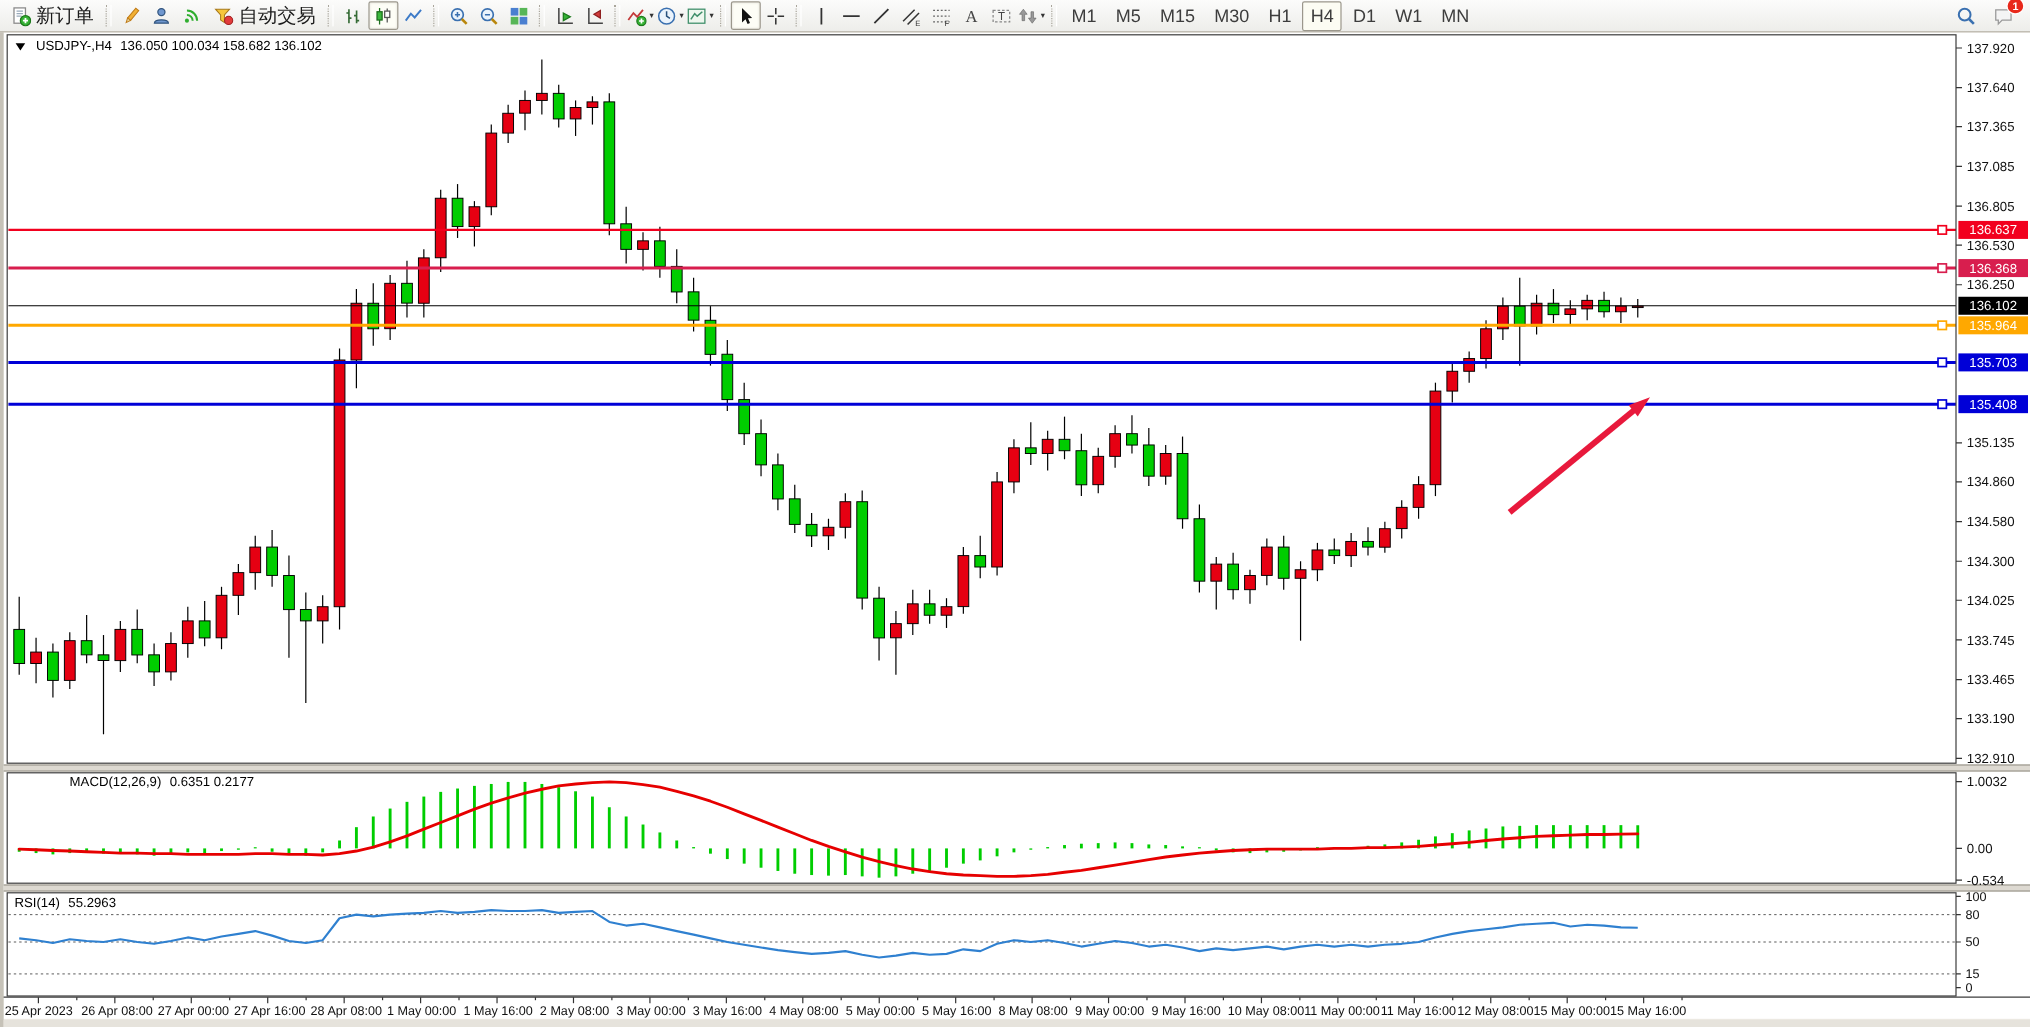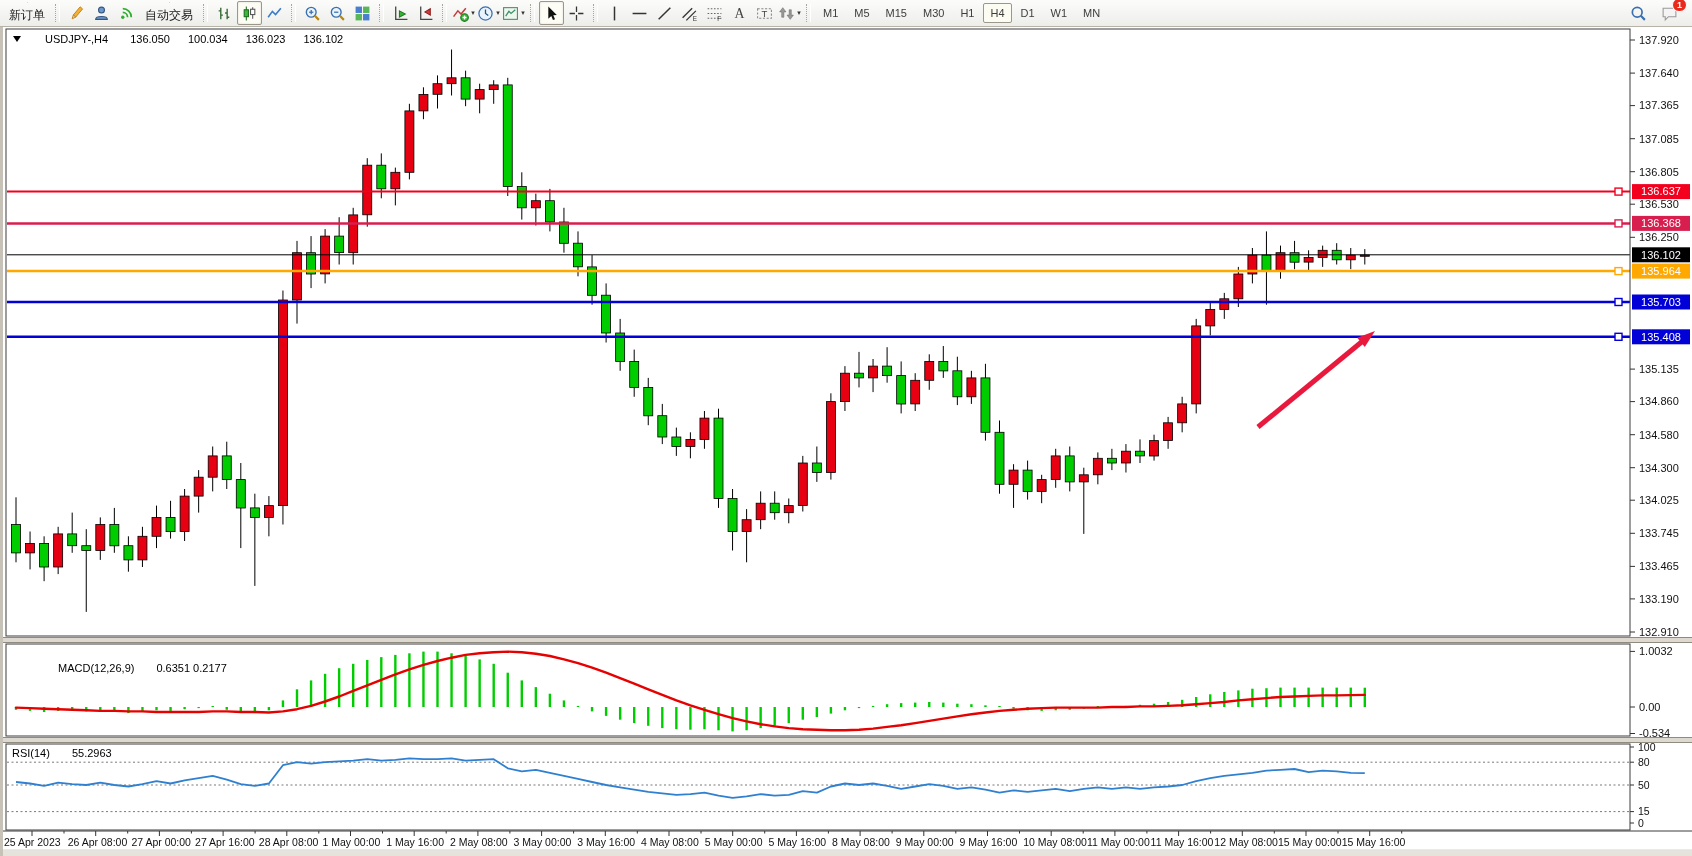--- a/index.html
+++ b/index.html
@@ -6,31 +6,31 @@
   body{width:1692px;height:856px;background:#ece9e2;font-family:"Liberation Sans",sans-serif;overflow:hidden;}
   .app{position:relative;width:1692px;height:856px;}
   
   .toolbar{position:relative;z-index:3;height:26px;background:linear-gradient(#fcfcfb,#ededea);
            border-bottom:1px solid #b7b3a9;display:flex;align-items:center;padding-left:3px;}
   .tb-grip{width:3px;height:18px;margin:0 4px;border-left:1px dotted #a9a59b;border-right:1px solid #fff;}
   .tb-group{display:flex;align-items:center;height:100%;}
   .tb-btn{height:22px;min-width:23px;display:flex;align-items:center;justify-content:center;
           border:1px solid transparent;border-radius:2px;cursor:default;}
   .tb-btn.active{background:#fdfdf6;border-color:#9b978c;box-shadow:inset 0 0 2px #d8d5cc;}
-  .tb-btn.labeled{padding:0 5px;gap:4px;font-size:12px;color:#1a1a1a;white-space:nowrap;flex-direction:column;}
+  .tb-btn.labeled{padding:0 5px;gap:4px;font-size:16px;color:#1a1a1a;white-space:nowrap;}
   .tb-caret{font-size:7px;color:#333;margin-left:2px;}
-  .tf-btn{font-size:11px;color:#3d3d3d;padding:3px 6px;margin:0 1px;border:1px solid transparent;border-radius:2px;text-align:right;}
+  .tf-btn{font-size:15px;color:#3d3d3d;padding:3px 6px;margin:0 1px;border:1px solid transparent;border-radius:2px;text-align:right;}
   .tf-btn.active{background:#fcfcf3;border-color:#9b978c;}
   .toolbar-right{margin-left:auto;display:flex;align-items:center;gap:6px;padding-right:10px;}
   .chat-wrap{position:relative;}
   .chat-badge{position:absolute;top:-4px;right:-6px;background:#e8291b;color:#fff;font-size:9px;
               border-radius:8px;padding:1px 4px;font-weight:bold;border:1px solid #fff;}
   
   #chart-holder{position:absolute;left:0;top:0;width:1692px;height:856px;z-index:1;}
-  .panel-label{position:absolute;z-index:4;font-size:11px;color:#000;display:flex;gap:22px;align-items:center;white-space:nowrap;}
+  .panel-label{position:absolute;z-index:4;font-size:11px;color:#000;display:flex;gap:7px;align-items:center;white-space:nowrap;}
   .tri{width:0;height:0;border-left:4px solid transparent;border-right:4px solid transparent;border-top:6px solid #000;margin-right:2px;}
 </style>
 </head>
 <body>
 
 <div class="app">
   <div id="chart-holder"><svg width="1692" height="856" viewBox="0 0 1692 856">
         <rect x="3" y="27" width="1689" height="822" fill="#ffffff"></rect>
         <rect x="0" y="27" width="3" height="829" fill="#c6c2b8"></rect>
         <rect x="3" y="850" width="1689" height="6" fill="#e6e3dc"></rect>
@@ -718,25 +718,25 @@
           <span class="chat-badge">1</span>
         </div>
       </div>
     </div>
 
   <div class="panel-label" style="left:13px;top:33px;">
     <span class="tri"></span>
     <span>USDJPY-,H4</span>
     <span>136.050</span>
     <span style="margin-left:-4px">100.034</span>
-    <span style="margin-left:-4px">136.023</span>
+    <span style="margin-left:-4px">158.682</span>
     <span style="margin-left:-4px">136.102</span>
   </div>
 
-  <div class="panel-label" style="left:10px;top:662px;padding-left:48px;">
+  <div class="panel-label" style="left:10px;top:646px;padding-left:48px;">
     <span>MACD(12,26,9)</span>
     <span>0.6351 0.2177</span>
   </div>
 
   <div class="panel-label" style="left:12px;top:747px;">
     <span>RSI(14)</span>
     <span>55.2963</span>
   </div>
 </div>
 

